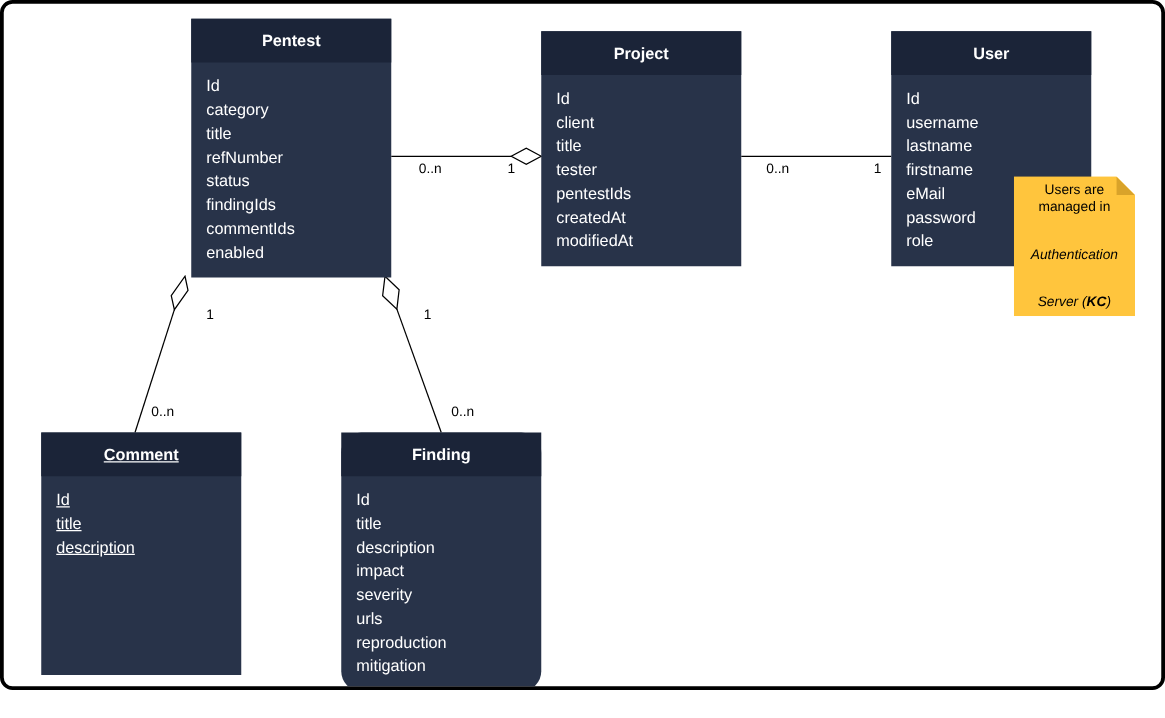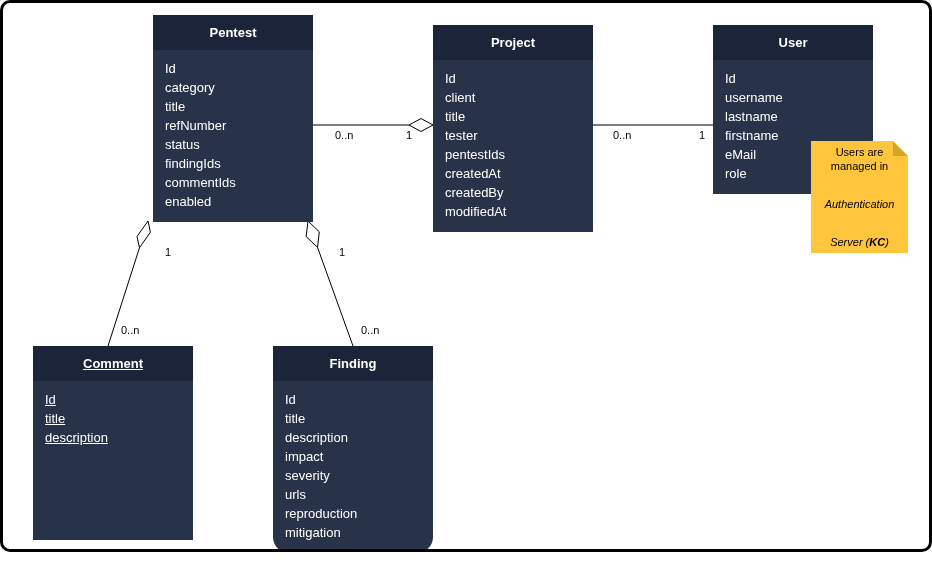--- a/index.html
+++ b/index.html
@@ -80,33 +80,33 @@
 
   <div class="entity" style="left:430px;top:22px;">
     <div class="entity-header">Project</div>
     <div class="entity-body">
       <div class="field">Id</div>
       <div class="field">client</div>
       <div class="field">title</div>
       <div class="field">tester</div>
       <div class="field">pentestIds</div>
       <div class="field">createdAt</div>
-      <div class="field">createdBy</div>
       <div class="field">modifiedAt</div>
     </div>
   </div>
 
   <div class="entity" style="left:710px;top:22px;">
     <div class="entity-header">User</div>
     <div class="entity-body">
       <div class="field">Id</div>
       <div class="field">username</div>
       <div class="field">lastname</div>
       <div class="field">firstname</div>
       <div class="field">eMail</div>
+      <div class="field">password</div>
       <div class="field">role</div>
     </div>
   </div>
 
   <div class="entity" style="left:30px;top:343px;min-height:194px;box-sizing:border-box;text-decoration:underline;">
     <div class="entity-header">Comment</div>
     <div class="entity-body">
       <div class="field">Id</div>
       <div class="field">title</div>
       <div class="field">description</div>

